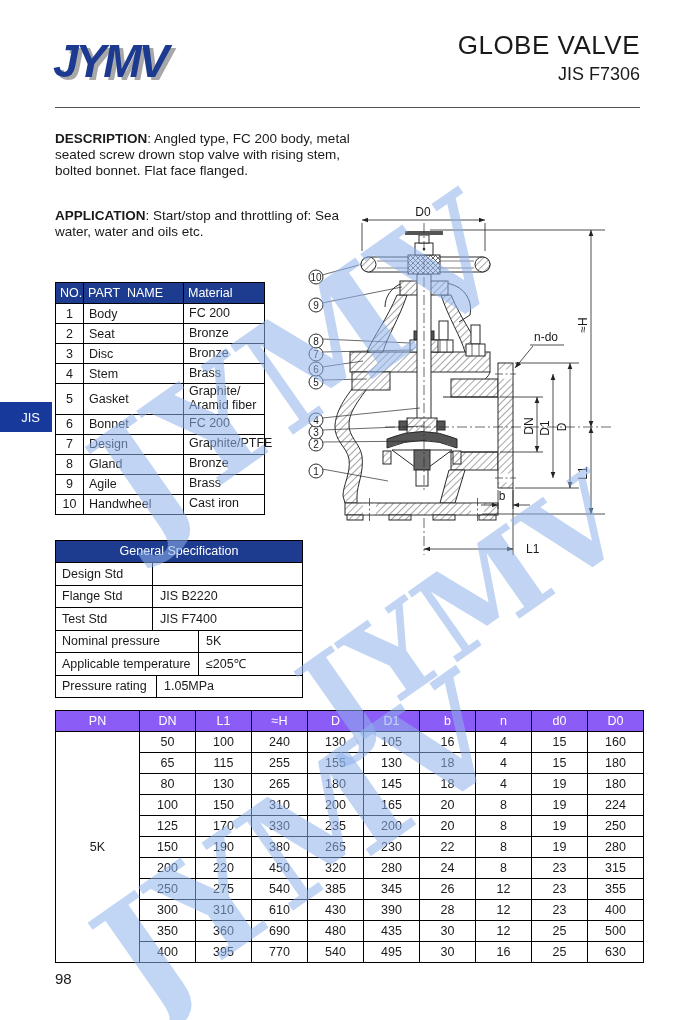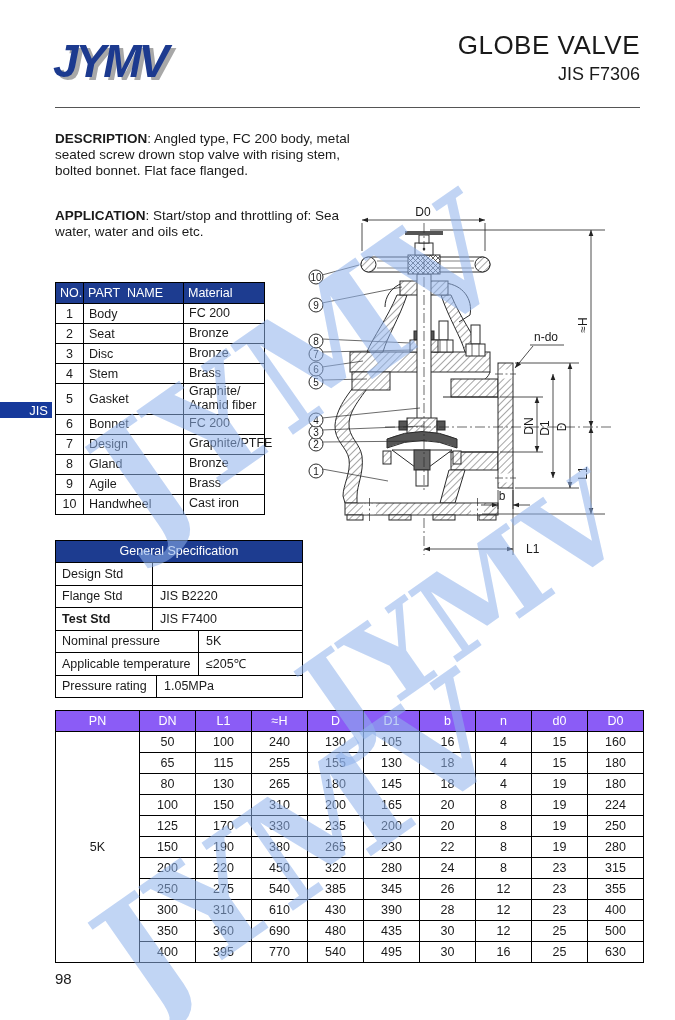--- a/index.html
+++ b/index.html
@@ -10,23 +10,23 @@
         color:#1c3a8f;letter-spacing:-3px;text-shadow:4px 3px 0 #a8a8a8;}
   .title{position:absolute;right:35px;top:30px;font-size:26px;letter-spacing:.5px;text-align:right;}
   .subtitle{position:absolute;right:35px;top:64px;font-size:18px;text-align:right;}
   .rule{position:absolute;left:55px;top:107px;width:585px;height:0;border-top:1.6px solid #555;}
   
   .para{position:absolute;left:55px;width:322px;font-size:13.5px;line-height:16px;}
   .para b{font-weight:bold;}
   .desc{top:131px;}
   .appl{top:208px;}
   
-  .jis-tab{position:absolute;left:0;top:402px;width:52px;height:16px;background:#16399b;
+  .jis-tab{position:absolute;left:0;top:402px;width:52px;height:30px;background:#16399b;
            color:#fff;font-size:13px;display:flex;align-items:center;justify-content:flex-end;
-           padding-right:4px;box-sizing:border-box;}
+           padding-right:12px;box-sizing:border-box;}
   
   table{border-collapse:collapse;}
   .parts{position:absolute;left:55px;top:282px;width:209px;table-layout:fixed;
          font-size:12.5px;border:1.6px solid #000;}
   .parts th{background:#1d3c90;color:#fff;font-weight:normal;text-align:left;padding:2px 4px;
             border:1px solid #000;white-space:pre;height:16px;}
   .parts td{border:1.2px solid #000;padding:1px 5px;height:17px;background:#fff;}
   .parts td.c0{text-align:center;padding:1px 2px;}
   .parts td.c2{white-space:pre-line;line-height:1.1;}
   
@@ -145,21 +145,21 @@
     <div>
         <div class="spec-row">
           <div class="spec-label" style="width: 97px; text-align: right;">Design Std</div>
           <div class="spec-value"></div>
         </div>
         <div class="spec-row">
           <div class="spec-label" style="width: 97px;">Flange Std</div>
           <div class="spec-value">JIS B2220</div>
         </div>
         <div class="spec-row">
-          <div class="spec-label" style="width: 97px; font-weight: bold;">Test Std</div>
+          <div class="spec-label" style="width: 97px;">Test Std</div>
           <div class="spec-value">JIS F7400</div>
         </div>
         <div class="spec-row">
           <div class="spec-label" style="width: 143px;">Nominal pressure</div>
           <div class="spec-value">5K</div>
         </div>
         <div class="spec-row">
           <div class="spec-label" style="width: 143px;">Applicable temperature</div>
           <div class="spec-value">≤205℃</div>
         </div>

